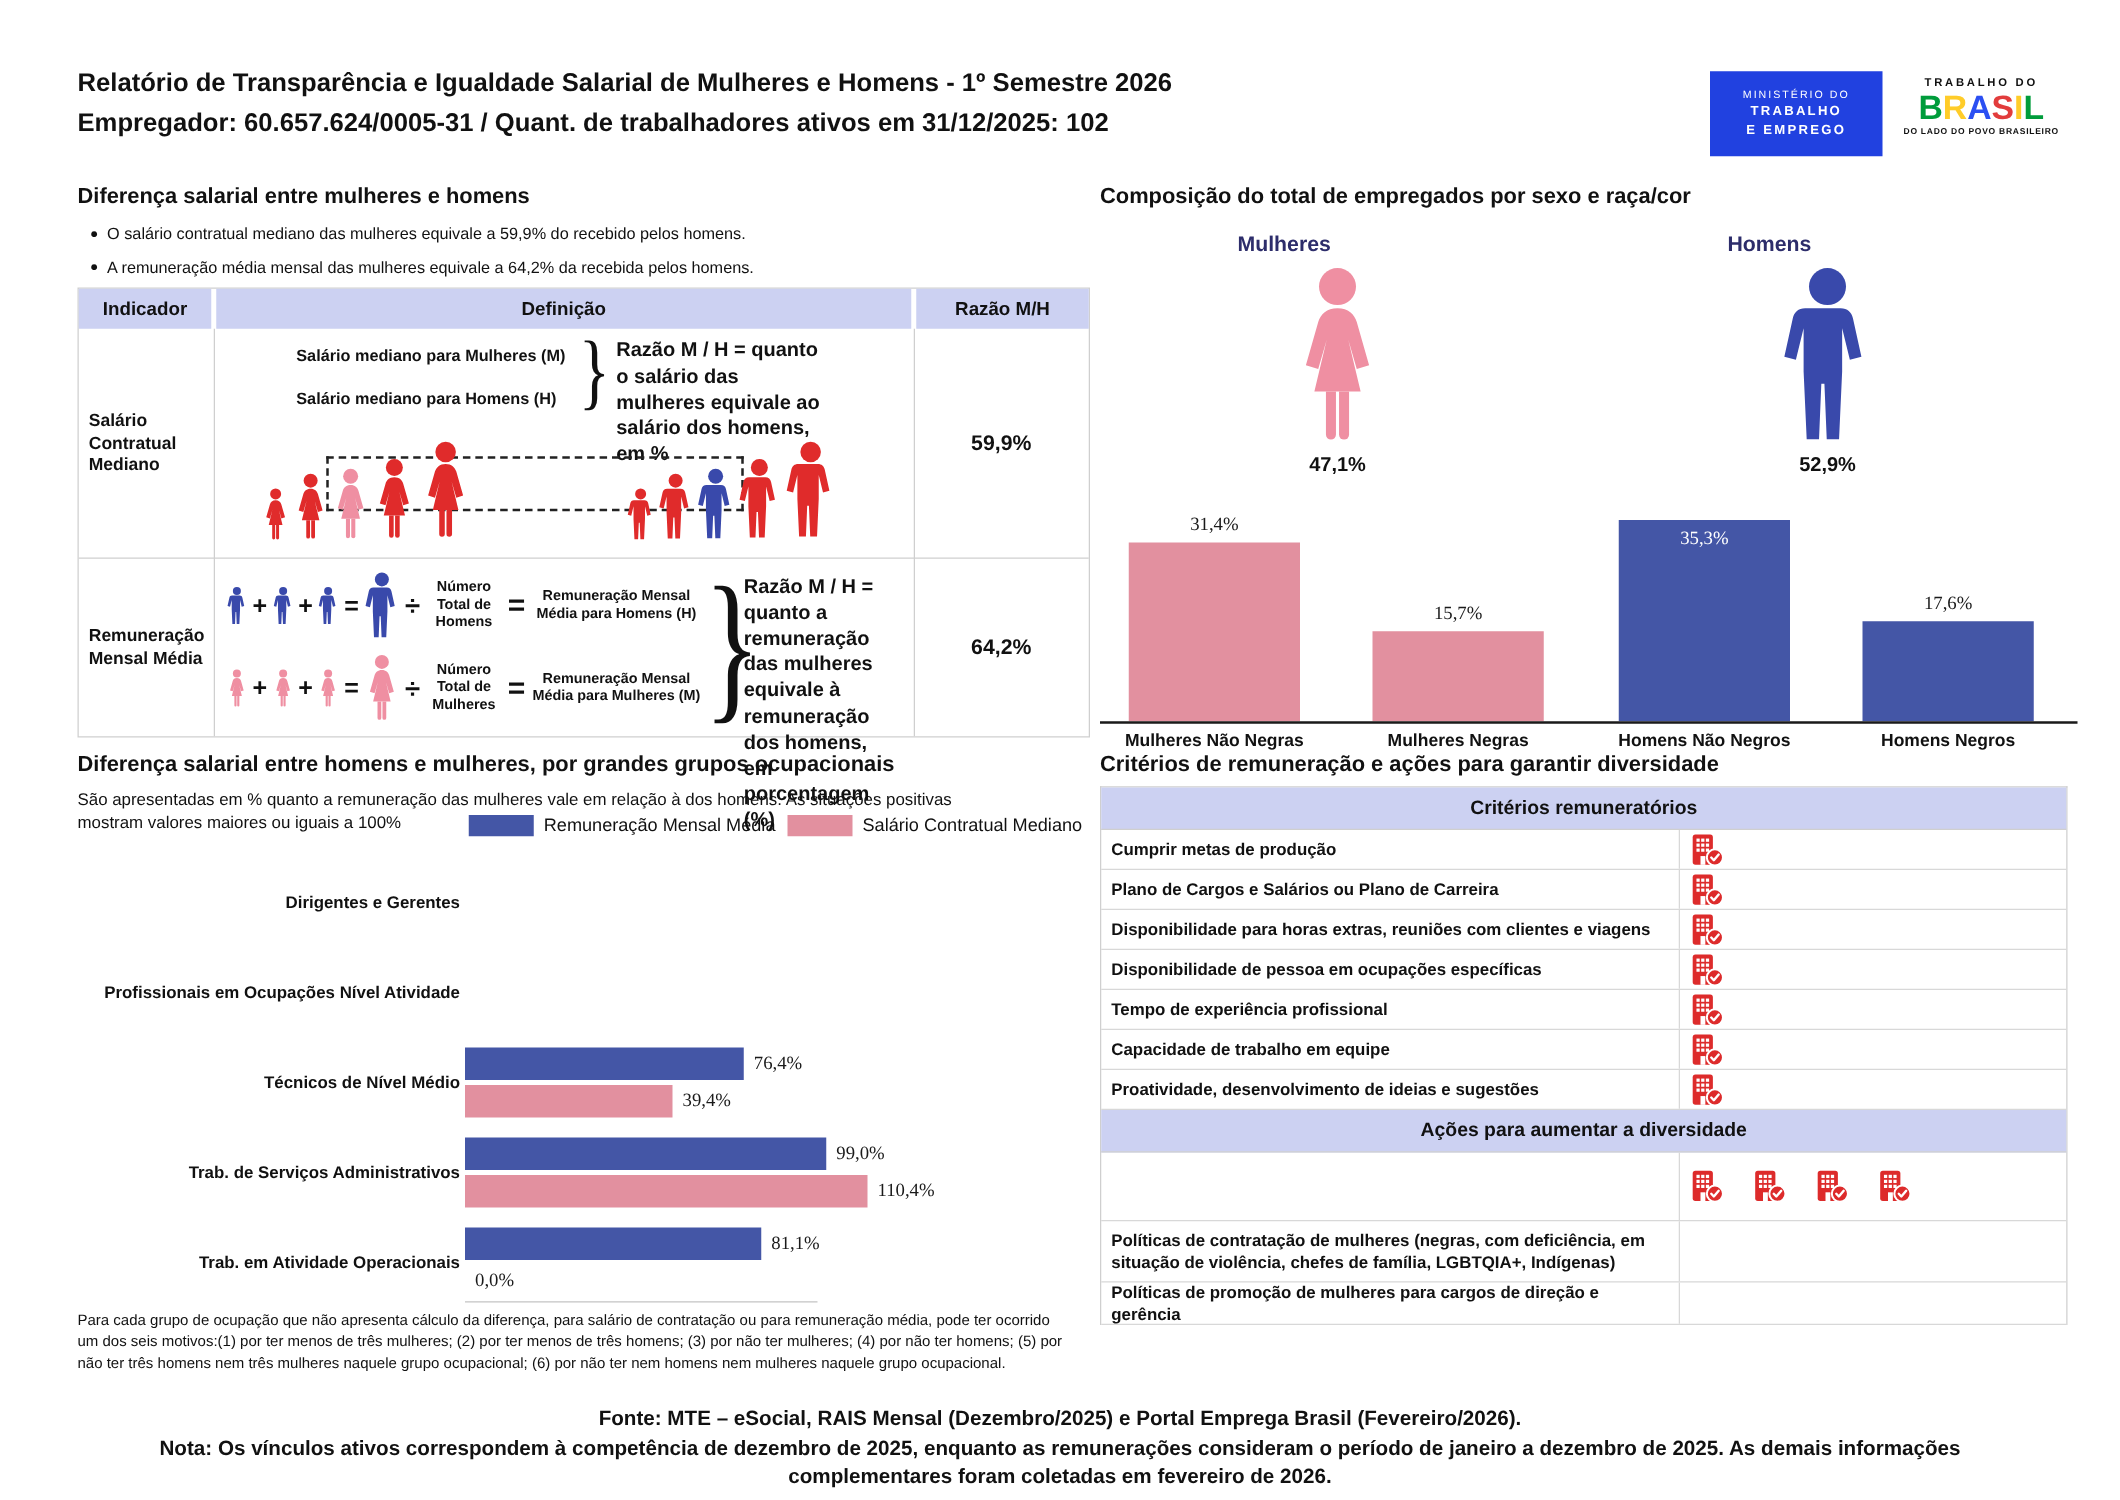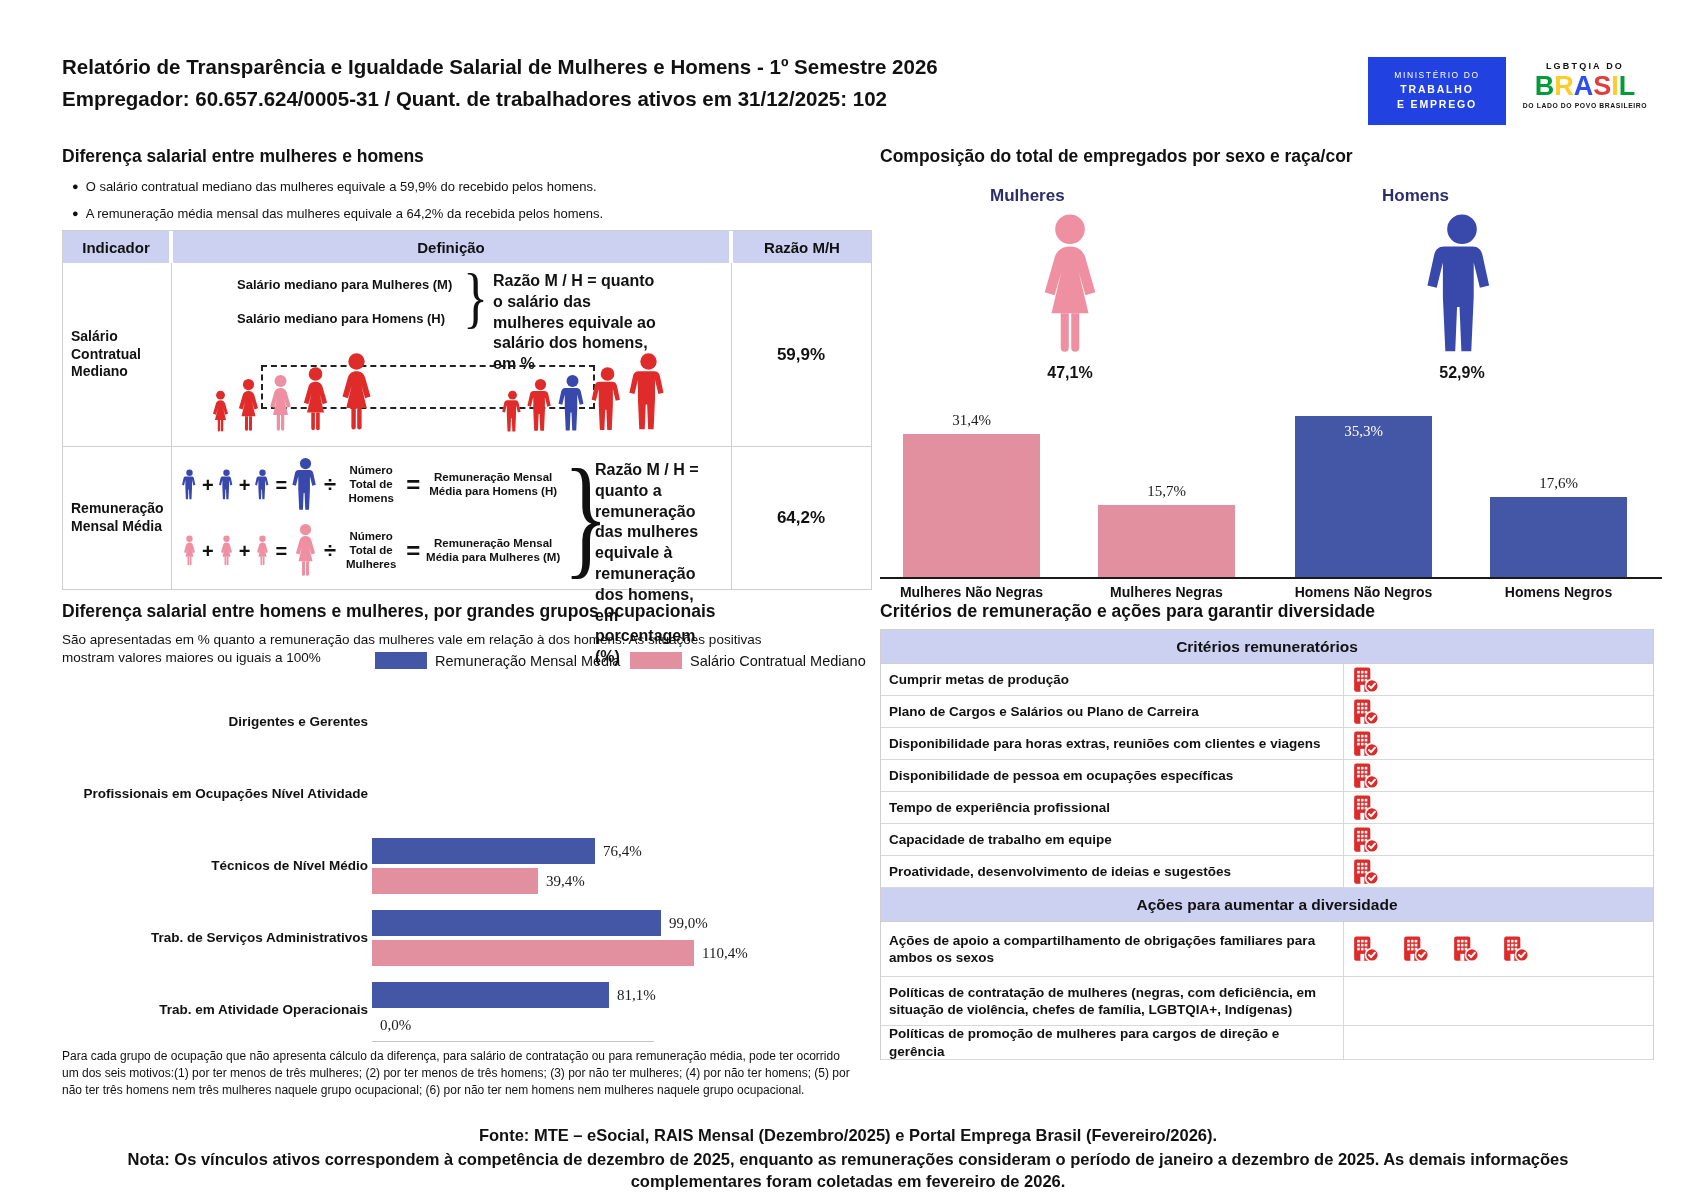--- a/index.html
+++ b/index.html
@@ -91,21 +91,21 @@
 
   <div class="title" style="top:55px">Relatório de Transparência e Igualdade Salarial de Mulheres e Homens - 1º Semestre 2026</div>
   <div class="title" style="top:87px">Empregador: 60.657.624/0005-31 / Quant. de trabalhadores ativos em 31/12/2025: 102</div>
 
   <div class="logo-mte">
     <div class="mte1">MINISTÉRIO DO</div>
     <div class="mte2">TRABALHO</div>
     <div class="mte2">E EMPREGO</div>
   </div>
   <div class="logo-gov">
-    <div class="gov-top">LGBTQIA DO</div>
+    <div class="gov-top">TRABALHO DO</div>
     <div class="gov-name" id="gov-name"><span style="color: rgb(0, 156, 59);">B</span><span style="color: rgb(255, 204, 41);">R</span><span style="color: rgb(43, 79, 242);">A</span><span style="color: rgb(226, 60, 60);">S</span><span style="color: rgb(255, 204, 41);">I</span><span style="color: rgb(0, 156, 59);">L</span></div>
     <div class="gov-tag">DO LADO DO POVO BRASILEIRO</div>
   </div>
 
   <div class="h2" style="left:62px;top:146px">Diferença salarial entre mulheres e homens</div>
   <div class="bullet-line" style="top:179px"><span class="bullet-dot">●</span><span>O salário contratual mediano das mulheres equivale a 59,9% do recebido pelos homens.</span></div>
   <div class="bullet-line" style="top:206px"><span class="bullet-dot">●</span><span>A remuneração média mensal das mulheres equivale a 64,2% da recebida pelos homens.</span></div>
 
   <div class="stable">
 
@@ -432,21 +432,20 @@
               <rect x="11.8" y="11.9" width="2.4" height="2.4"></rect>
               <rect x="7.8" y="17.5" width="3.6" height="6.5"></rect>
             </g>
             <circle cx="18.5" cy="18.5" r="6" fill="#dd2b2b" stroke="#ffffff" stroke-width="1.5"></circle>
             <path d="M15.8 18.6 l1.9 2 3.6 -4.2" stroke="#ffffff" stroke-width="1.8" fill="none" stroke-linecap="round" stroke-linejoin="round"></path>
           </svg>
         </div>
       </div>
       <div class="cband">Ações para aumentar a diversidade</div>
       <div class="crow" style="height:54px">
-        <div class="crow-label">Ações de apoio a compartilhamento de obrigações familiares para ambos os sexos</div>
         <div class="crow-icons">
           <svg width="28" height="28" viewBox="0 0 26 26">
             <rect x="2" y="1.5" width="15" height="22.5" rx="2" fill="#dd2b2b"></rect>
             <g fill="#ffffff">
               <rect x="4.8" y="4.5" width="2.4" height="2.4"></rect>
               <rect x="8.3" y="4.5" width="2.4" height="2.4"></rect>
               <rect x="11.8" y="4.5" width="2.4" height="2.4"></rect>
               <rect x="4.8" y="8.2" width="2.4" height="2.4"></rect>
               <rect x="8.3" y="8.2" width="2.4" height="2.4"></rect>
               <rect x="11.8" y="8.2" width="2.4" height="2.4"></rect>

